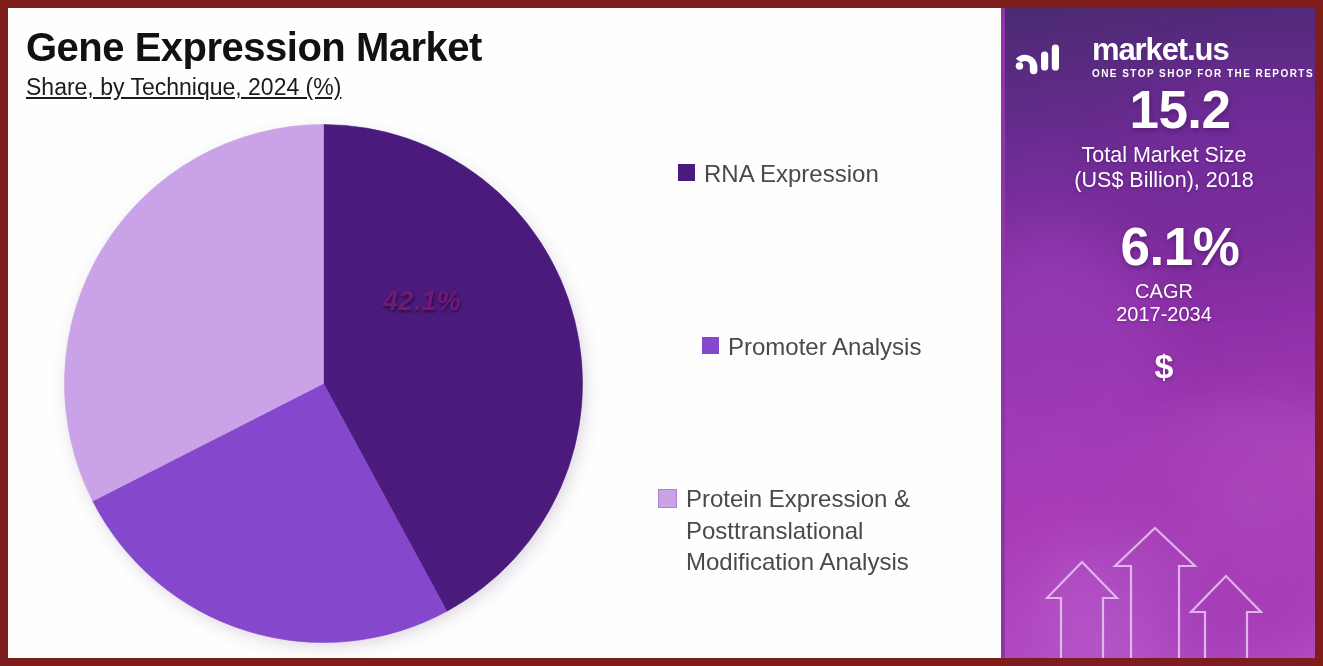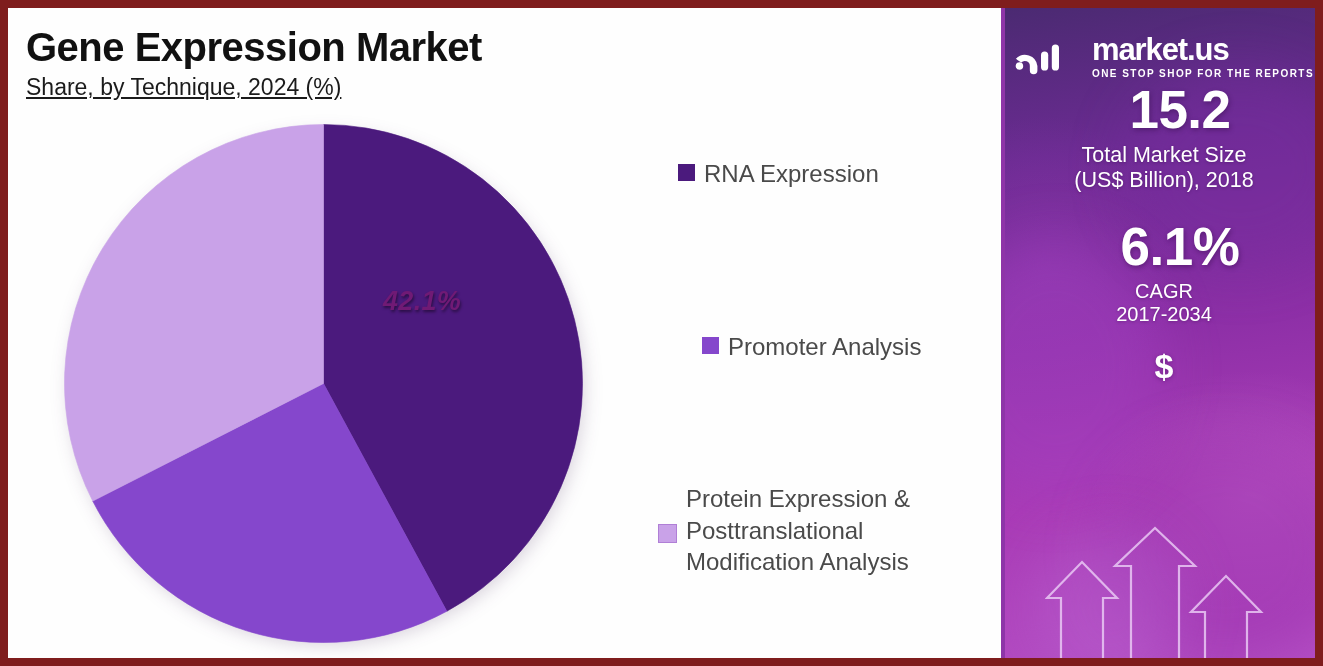--- a/index.html
+++ b/index.html
@@ -112,21 +112,21 @@
     margin-right: 9px;
   }
   .legend-label {
     font-size: 24px;
     color: #4a4a4a;
     line-height: 1.32;
     font-weight: 400;
   }
   #legend-item-0 { position: absolute; top: 0px;   left: 0; margin-left: 20px; }
   #legend-item-1 { position: absolute; top: 173px; left: 0; margin-left: 44px; }
-  #legend-item-2 { position: absolute; top: 325px; left: 0; align-items: center; }
+  #legend-item-2 { position: absolute; top: 325px; left: 0; }
 
   
   #right-panel {
     position: absolute;
     left: 997px;
     top: 0;
     width: 318px;
     height: 658px;
     overflow: hidden;
     background:

